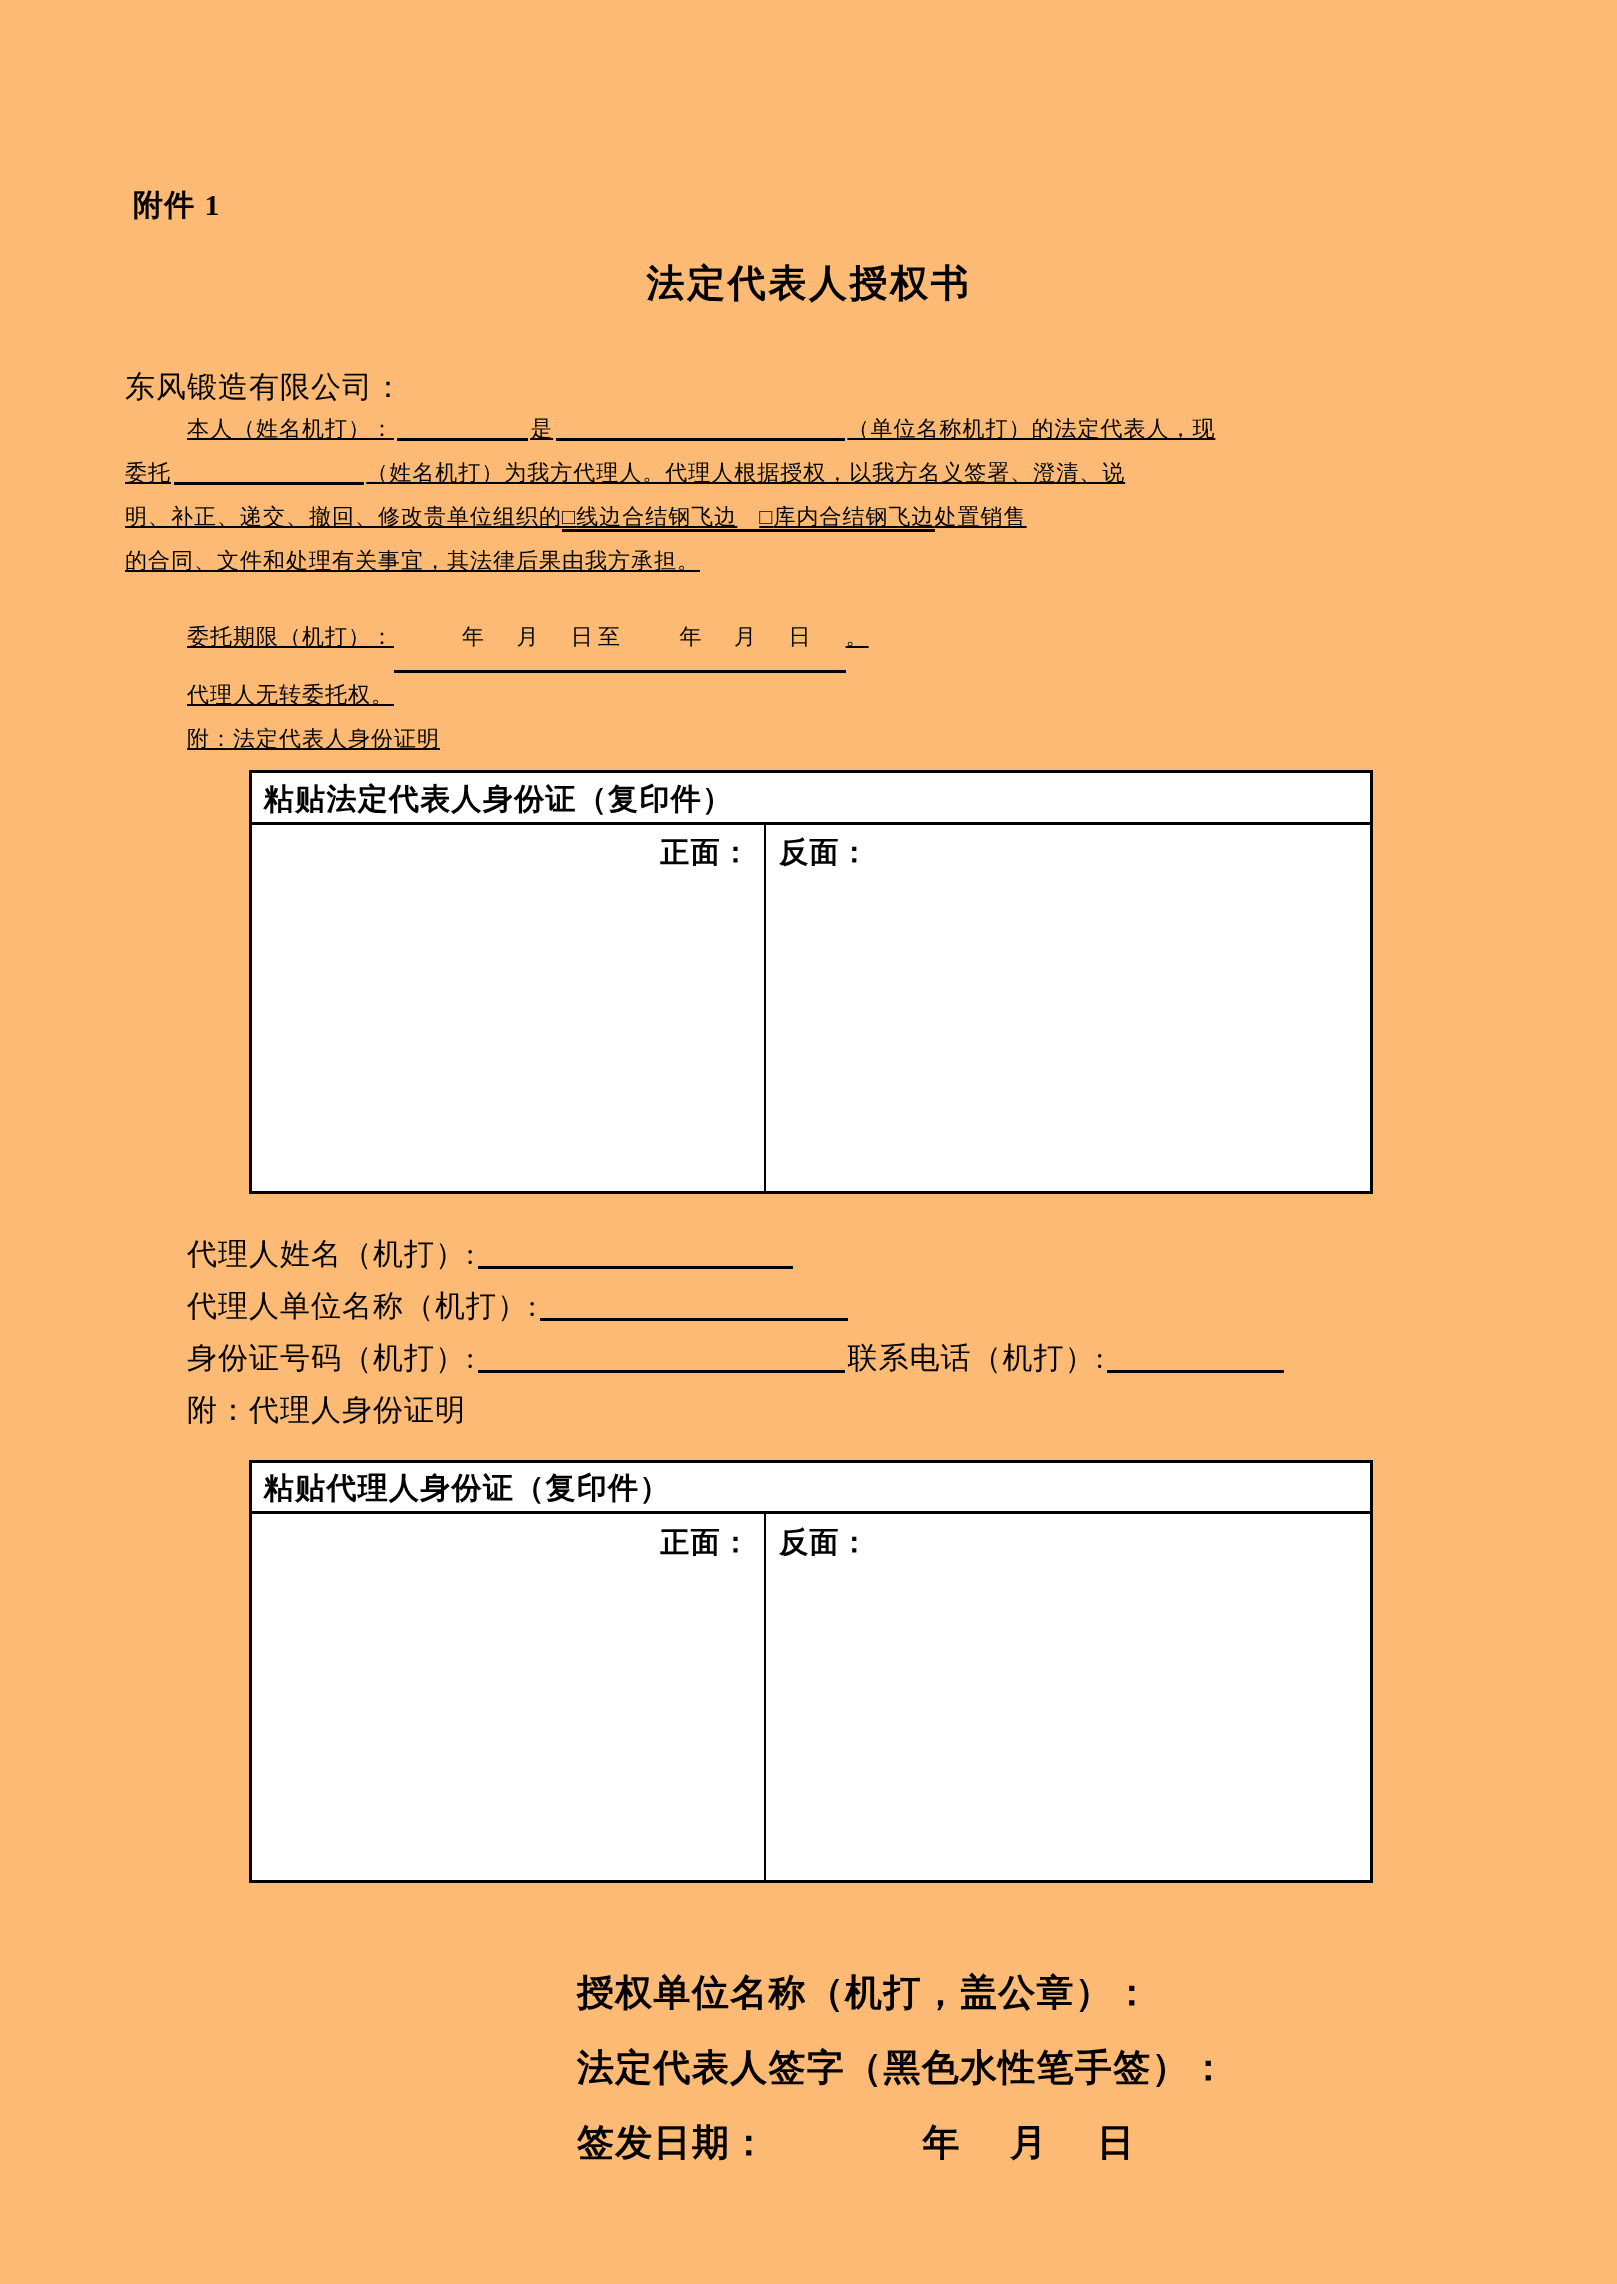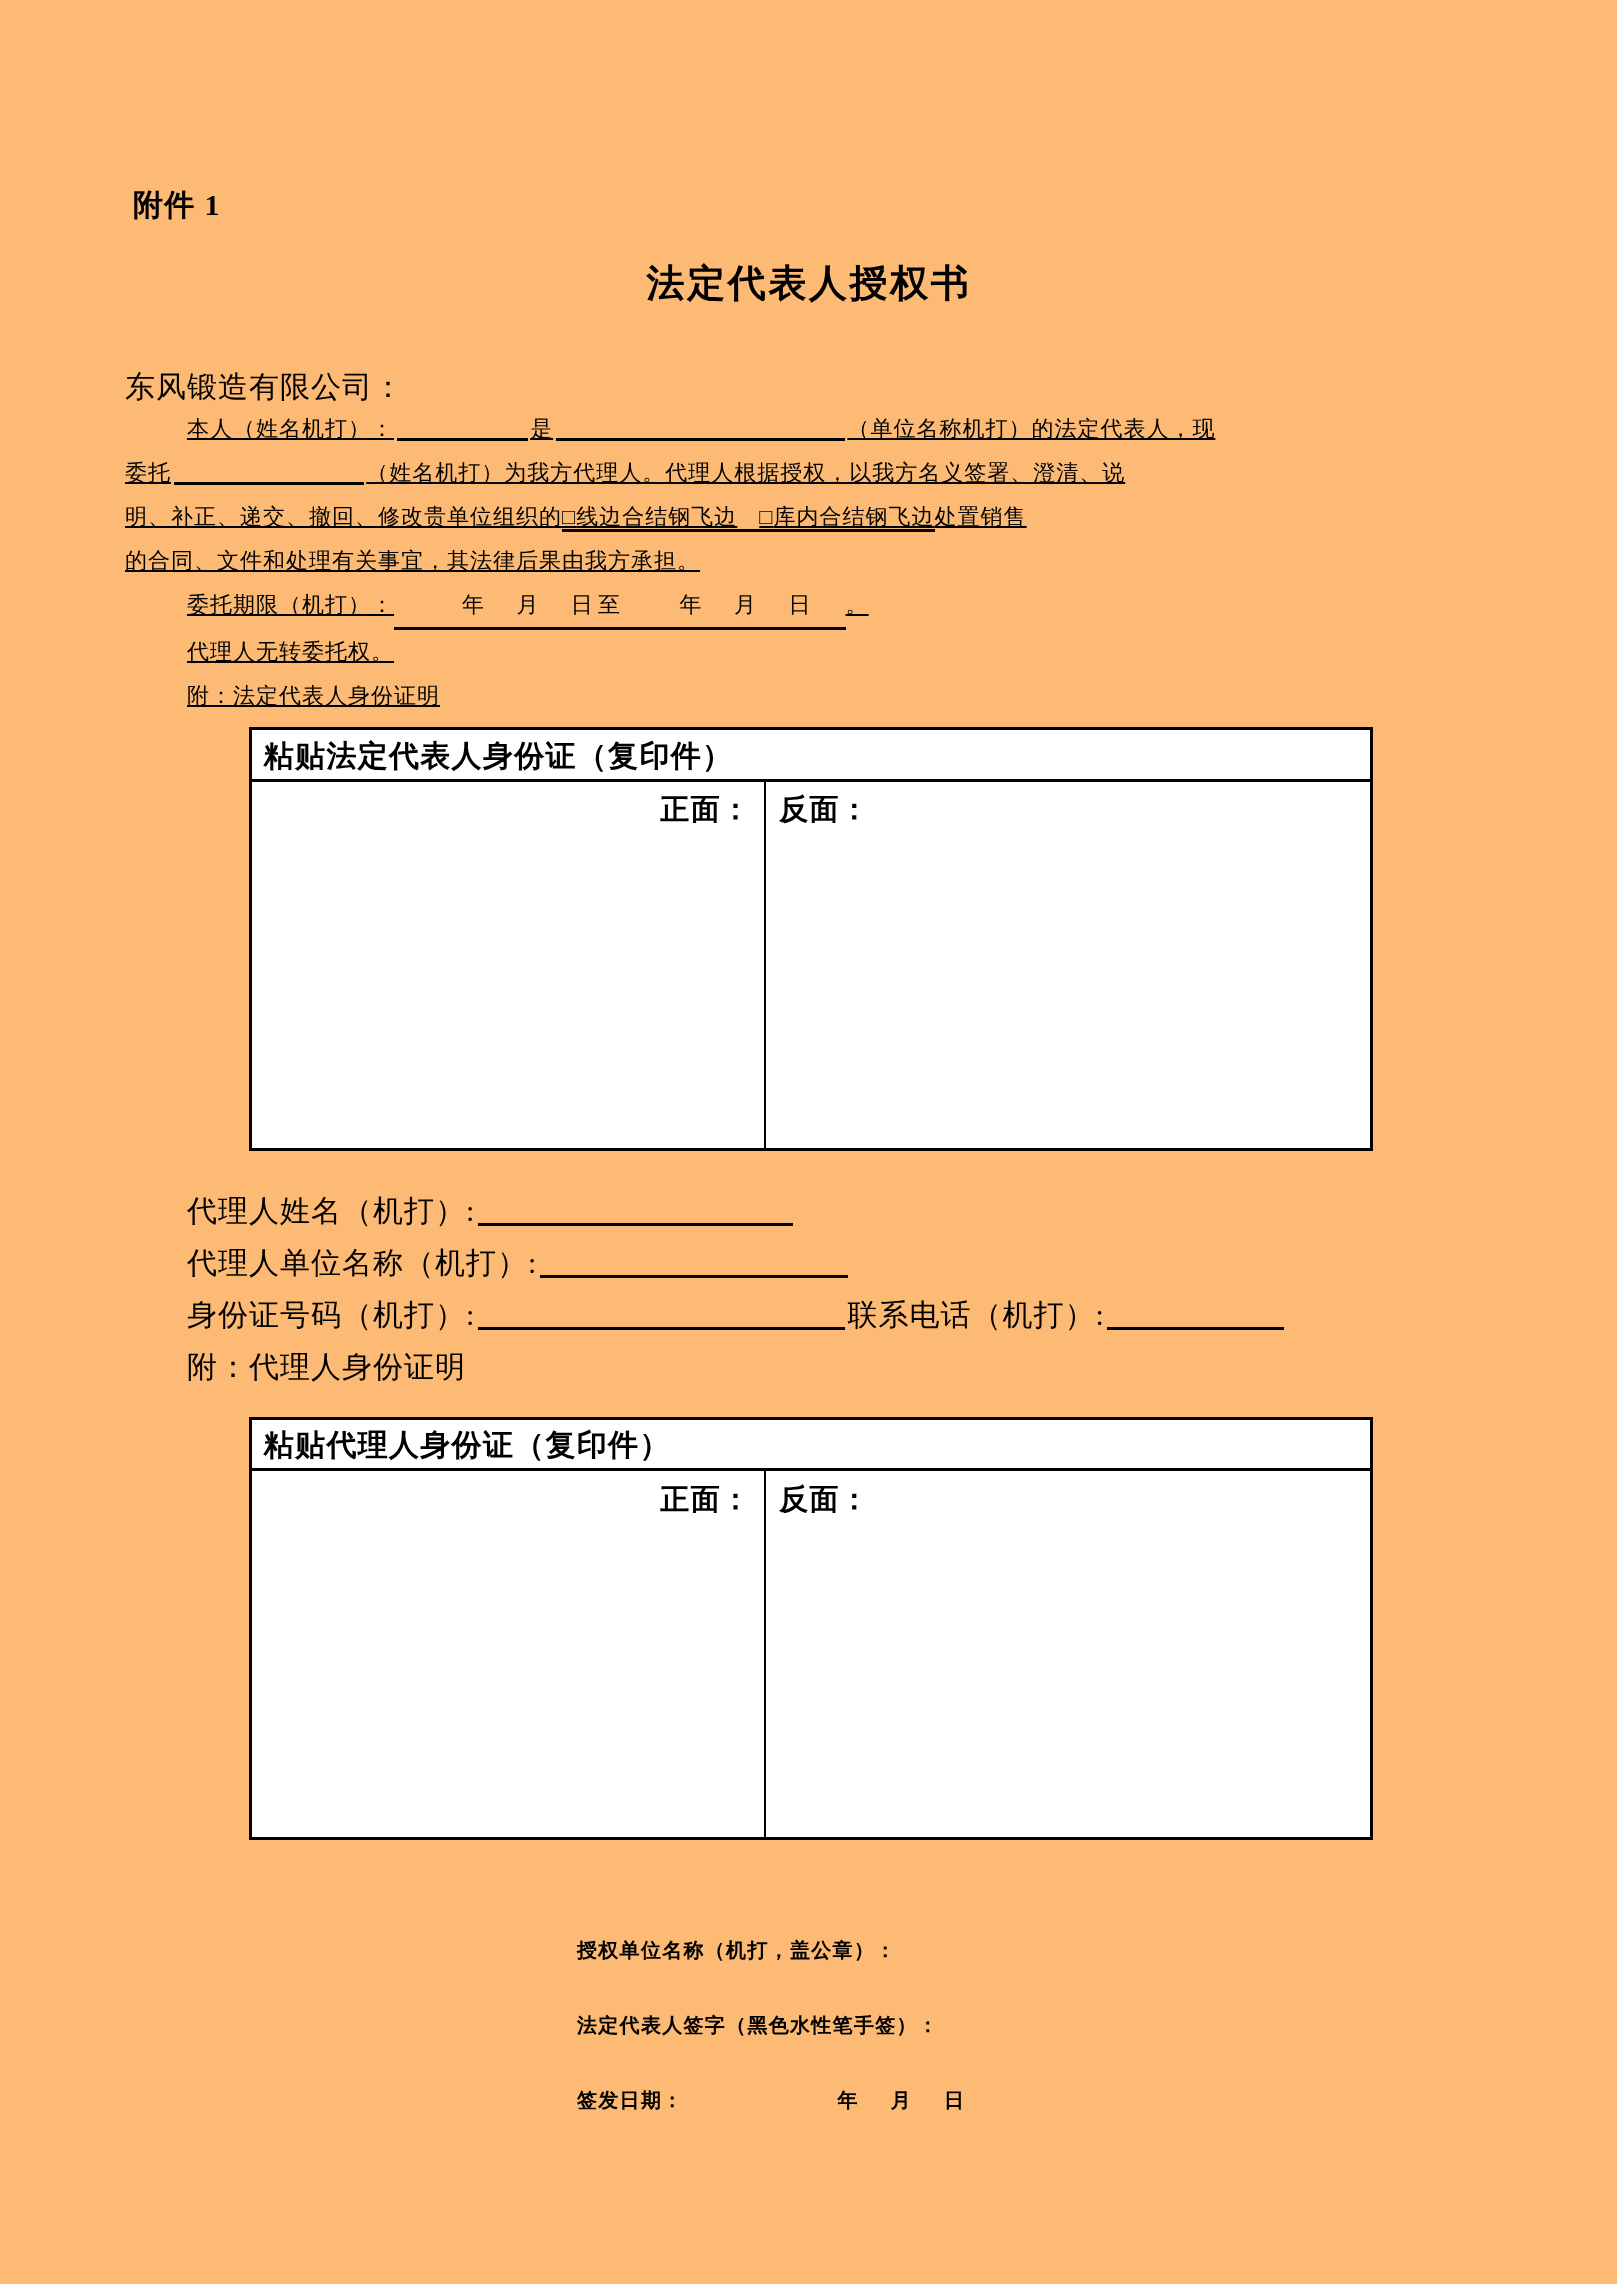--- a/index.html
+++ b/index.html
@@ -55,22 +55,23 @@
   .w290{width:190px;}
   .w470{width:308px;}
   .w480{width:315px;}
   .w560{width:367px;}
   .w270{width:177px;}
   
   .uline{border-bottom:3.3px solid #000;}
   .period-blank{
     display:inline-block;
     border-bottom:3.3px solid #000;
-    padding:0 30px 0 68px;
+    padding:0 30px 11px 68px;
     letter-spacing:5.2px;
+    margin-top:32px;
   }
   .opt-gap{display:inline-block;width:22px;}
   
   .idbox{
     margin-left:249px;
     width:1124px;
     border:3.9px solid #000;
     box-sizing:border-box;
     background:#fff;
   }
@@ -98,21 +99,21 @@
   
   .fields{
     margin:34px 0 0 187px;
     font-size:30px;
     letter-spacing:1px;
   }
   .field-line{line-height:52px;white-space:nowrap;}
   
   .footer{
     margin:91px 0 0 577px;
-    font-size:20px;font-weight:bold;
+    font-size:37px;font-weight:bold;
     letter-spacing:1.3px;
   }
   .footer-line{line-height:38px;margin-bottom:37px;white-space:nowrap;}
   .date-value{margin-left:154px;letter-spacing:6.6px;}
 </style>
 </head>
 <body>
 
 <div class="page">
 

